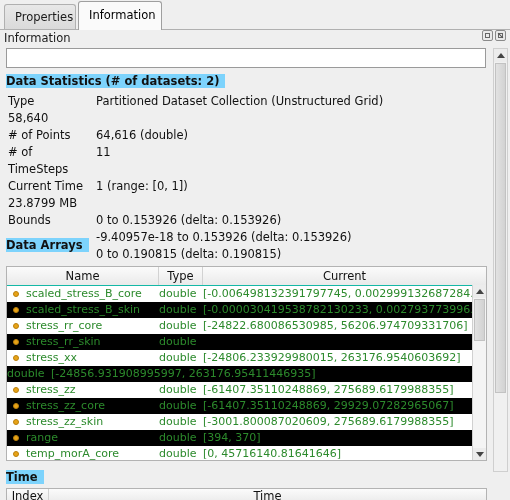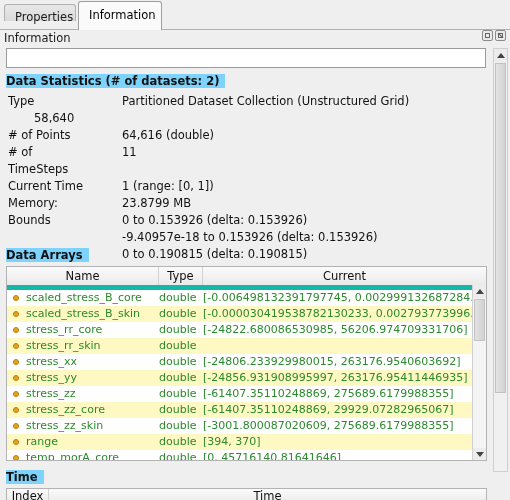--- a/index.html
+++ b/index.html
@@ -13,21 +13,21 @@
   }
   #app { position: relative; width: 510px; height: 500px; background: #efefef; }
 
   
   .tabbar { position: relative; height: 30px; background: #efefef; }
   .tabbar::after {
     content: ""; position: absolute; left: 0; right: 0; bottom: 0;
     height: 1px; background: #b0b0b0;
   }
   .tab {
-    position: absolute; top: 4px; height: 17px; line-height: 24px;
+    position: absolute; top: 4px; height: 25px; line-height: 24px;
     padding: 0 10px; font-size: 11.5px;
     border: 1px solid #b0b0b0; border-bottom: none;
     border-radius: 3px 3px 0 0;
     box-sizing: border-box; text-align: center;
   }
   .tab.inactive {
     left: 4px; width: 72px;
     background: linear-gradient(to bottom, #e8e8e8, #dadada);
     color: #1a1a1a;
   }
@@ -97,41 +97,41 @@
   .section::after {
     content: ""; display: block; height: 1px; background: #c8c8c8;
     margin-top: -7px; position: relative; z-index: -1;
   }
 
   
   .stats { position: absolute; left: 8px; top: 93px; width: 470px; }
   .stat-row { display: flex; font-size: 11.5px; line-height: 17px; color: #111; }
   .stat-label { width: 88px; flex: none; }
   .stat-value { flex: 1; }
-  .stat-value div { line-height: 17px; margin-left: 26px; }
+  .stat-value div { line-height: 17px; }
 
   
   .table-box {
     position: absolute; left: 6px; top: 266px; width: 481px; height: 195px;
     border: 1px solid #b3b3b3; background: #fff; box-sizing: border-box;
     overflow: hidden;
   }
-  .thead { display: flex; height: 18px; background: #f1f1f1; border-bottom: 5px solid #14b8a6; }
+  .thead { display: flex; height: 18px; background: #f1f1f1; border-bottom: 1px solid #14b8a6; }
   .th {
     font-size: 11.5px; line-height: 18px; text-align: center; color: #111;
     border-right: 1px solid #d2d2d2; box-sizing: border-box;
     background: linear-gradient(to bottom, #fbfbfb, #eaeaea);
   }
   .th.name { width: 152px; }
   .th.type { width: 44px; }
   .th.ranges { flex: 1; border-right: none; }
   .tbody { position: relative; height: 176px; overflow: hidden; }
   .trow { display: flex; height: 16px; align-items: center; }
   .trow.odd { background: #ffffff; }
-  .trow.even { background: #fef9c3; }
+  .trow.even { background: #000000; }
   .cell-name {
     width: 152px; flex: none; display: flex; align-items: center;
     padding-left: 6px; box-sizing: border-box;
   }
   .dot {
     width: 6px; height: 6px; border-radius: 50%;
     background: #e8a317; border: 1px solid #b9800d; box-sizing: border-box;
     margin-right: 7px; flex: none;
   }
   .cell-type { width: 44px; flex: none; }
@@ -218,36 +218,35 @@
           <div>11</div>
         </div>
     </div>
     <div class="stat-row">
       <div class="stat-label">Current Time</div>
       <div class="stat-value">
           <div>1 (range: [0, 1])</div>
         </div>
     </div>
     <div class="stat-row">
-      <div class="stat-label">Memory:</div>
       <div class="stat-value">
           <div>23.8799 MB</div>
         </div>
     </div>
     <div class="stat-row">
       <div class="stat-label">Bounds</div>
       <div class="stat-value">
         <div>0 to 0.153926 (delta: 0.153926)</div>
         <div>-9.40957e-18 to 0.153926 (delta: 0.153926)</div>
         <div>0 to 0.190815 (delta: 0.190815)</div>
       </div>
     </div>
   </div>
 
-  <div class="section" style="top:248px">
+  <div class="section" style="top:238px">
     <span>Data Arrays</span>
   </div>
 
   <div class="table-box">
     <div class="thead">
       <div class="th name">Name</div>
       <div class="th type">Type</div>
       <div class="th ranges">Current</div>
     </div>
     <div class="tbody" id="arrays-body">
@@ -284,24 +283,20 @@
         </div>
         <div class="trow odd">
           <div class="cell-name">
             <span class="dot"></span>
             <span class="arr-text">stress_xx</span>
           </div>
           <div class="cell-type arr-text">double</div>
           <div class="cell-range arr-text">[-24806.233929980015, 263176.9540603692]</div>
         </div>
         <div class="trow even">
-          <div class="cell-name">
-            <span class="dot"></span>
-            <span class="arr-text">stress_yy</span>
-          </div>
           <div class="cell-type arr-text">double</div>
           <div class="cell-range arr-text">[-24856.931908995997, 263176.95411446935]</div>
         </div>
         <div class="trow odd">
           <div class="cell-name">
             <span class="dot"></span>
             <span class="arr-text">stress_zz</span>
           </div>
           <div class="cell-type arr-text">double</div>
           <div class="cell-range arr-text">[-61407.35110248869, 275689.6179988355]</div>

